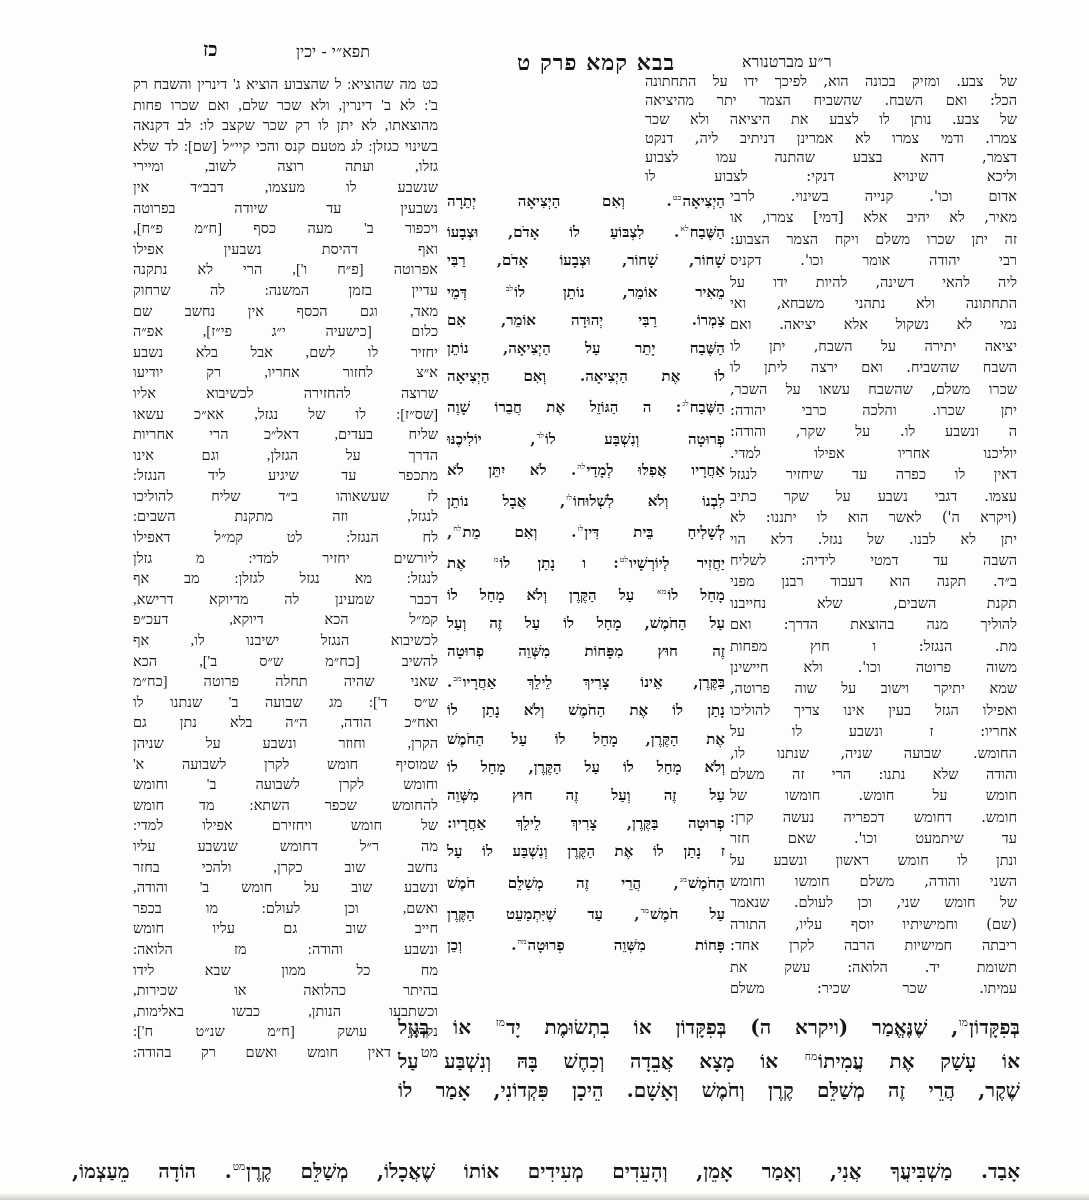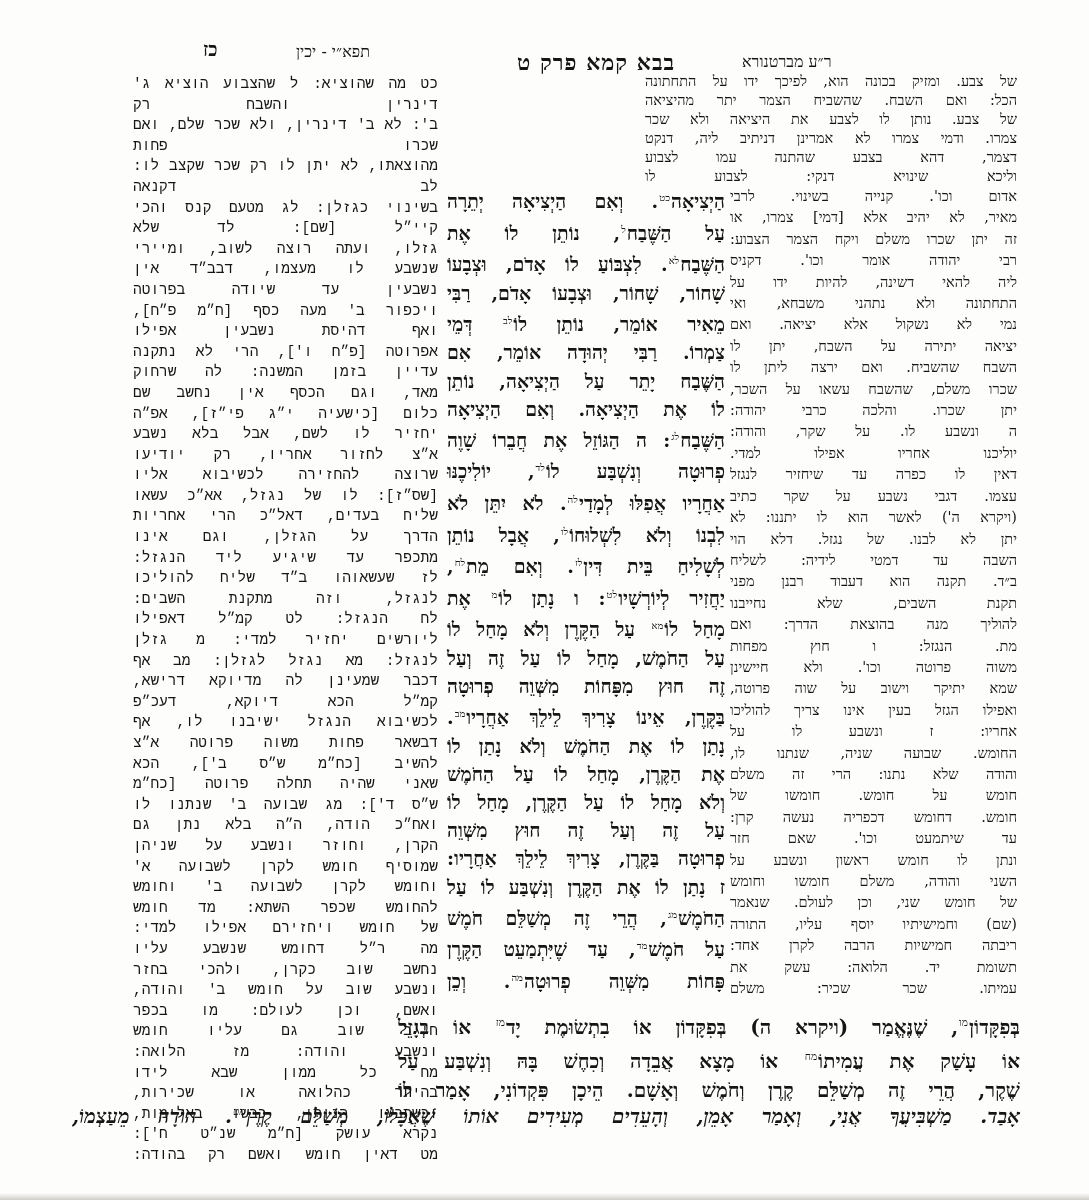--- a/index.html
+++ b/index.html
@@ -26,30 +26,30 @@
     white-space:normal;
   }
   
   .bartenura{left:645px;top:72px;width:372px;}
   .bartenura .line{font-size:14.5px;line-height:19px;}
   .bartenura-narrow{width:287px;margin-left:113px;}
   .bartenura-narrow .line{font-size:14.5px;line-height:21.4px;}
 
   
   .mishnah{left:447px;top:184px;width:278px;}
-  .mishnah .line{font-size:19px;font-weight:bold;line-height:28.2px;}
+  .mishnah .line{font-size:15px;font-weight:bold;line-height:28.2px;}
 
   
   .yachin{left:133px;top:74px;width:305px;}
-  .yachin .line{font-size:14.5px;line-height:20.6px;font-family:Liberation Mono, monospace;}
+  .yachin .line{font-size:14.5px;line-height:20.6px;font-family:Liberation Serif, serif;}
 
   
   .mishnah-bottom{left:398px;top:1008px;width:622px;}
   .mishnah-bottom .line{font-size:20px;font-weight:bold;line-height:29.5px;}
-  .mishnah-bottom-full{left:72px;top:1097px;width:948px;font-style:italic;}
+  .mishnah-bottom-full{left:72px;top:1152px;width:948px;}
   .mishnah-bottom-full .line{font-size:20px;font-weight:bold;line-height:29px;}
 
   sup.marker{
     font-size:0.52em;
     vertical-align:super;
     font-weight:normal;
     padding:0 1px;
   }
   .mishnah sup.marker, .mishnah-bottom sup.marker, .mishnah-bottom-full sup.marker{font-weight:normal;}
 
@@ -114,21 +114,20 @@
         <div class="line">של חומש שני, וכן לעולם. שנאמר</div>
         <div class="line">(שם) וחמישיתיו יוסף עליו, התורה</div>
         <div class="line">ריבתה חמישיות הרבה לקרן אחד:</div>
         <div class="line">תשומת יד. הלואה: עשק את</div>
         <div class="line">עמיתו. שכר שכיר: משלם</div>
       </div>
   </div>
 
   <div class="col mishnah">
       <div class="line">הַיְצִיאָה<sup class="marker">כט</sup>. וְאִם הַיְצִיאָה יְתֵרָה</div>
-      <div class="line">עַל הַשֶּׁבַח<sup class="marker">ל</sup>, נוֹתֵן לוֹ אֶת</div>
       <div class="line">הַשֶּׁבַח<sup class="marker">לא</sup>. לִצְבּוֹעַ לוֹ אָדֹם, וּצְבָעוֹ</div>
       <div class="line">שָׁחוֹר, שָׁחוֹר, וּצְבָעוֹ אָדֹם, רַבִּי</div>
       <div class="line">מֵאִיר אוֹמֵר, נוֹתֵן לוֹ<sup class="marker">לב</sup> דְּמֵי</div>
       <div class="line">צַמְרוֹ. רַבִּי יְהוּדָה אוֹמֵר, אִם</div>
       <div class="line">הַשֶּׁבַח יָתֵר עַל הַיְצִיאָה, נוֹתֵן</div>
       <div class="line">לוֹ אֶת הַיְצִיאָה. וְאִם הַיְצִיאָה</div>
       <div class="line">הַשֶּׁבַח<sup class="marker">לג</sup>: ה הַגּוֹזֵל אֶת חֲבֵרוֹ שָׁוֶה</div>
       <div class="line">פְרוּטָה וְנִשְׁבַּע לוֹ<sup class="marker">לד</sup>, יוֹלִיכֶנּוּ</div>
       <div class="line">אַחֲרָיו אֲפִלּוּ לְמָדַי<sup class="marker">לה</sup>. לֹא יִתֵּן לֹא</div>
       <div class="line">לִבְנוֹ וְלֹא לִשְׁלוּחוֹ<sup class="marker">לו</sup>, אֲבָל נוֹתֵן</div>
@@ -171,21 +170,20 @@
       <div class="line">הדרך על הגזלן, וגם אינו</div>
       <div class="line">מתכפר עד שיגיע ליד הנגזל:</div>
       <div class="line">לז שעשאוהו ב״ד שליח להוליכו</div>
       <div class="line">לנגזל, וזה מתקנת השבים:</div>
       <div class="line">לח הנגזל: לט קמ״ל דאפילו</div>
       <div class="line">ליורשים יחזיר למדי: מ גזלן</div>
       <div class="line">לנגזל: מא נגזל לגזלן: מב אף</div>
       <div class="line">דכבר שמעינן לה מדיוקא דרישא,</div>
       <div class="line">קמ״ל הכא דיוקא, דעכ״פ</div>
       <div class="line">לכשיבוא הנגזל ישיבנו לו, אף</div>
-      <div class="line">דבשאר פחות משוה פרוטה א״צ</div>
       <div class="line">להשיב [כח״מ ש״ס ב'], הכא</div>
       <div class="line">שאני שהיה תחלה פרוטה [כח״מ</div>
       <div class="line">ש״ס ד']: מג שבועה ב' שנתנו לו</div>
       <div class="line">ואח״כ הודה, ה״ה בלא נתן גם</div>
       <div class="line">הקרן, וחוזר ונשבע על שניהן</div>
       <div class="line">שמוסיף חומש לקרן לשבועה א'</div>
       <div class="line">וחומש לקרן לשבועה ב' וחומש</div>
       <div class="line">להחומש שכפר השתא: מד חומש</div>
       <div class="line">של חומש ויחזירם אפילו למדי:</div>
       <div class="line">מה ר״ל דחומש שנשבע עליו</div>

